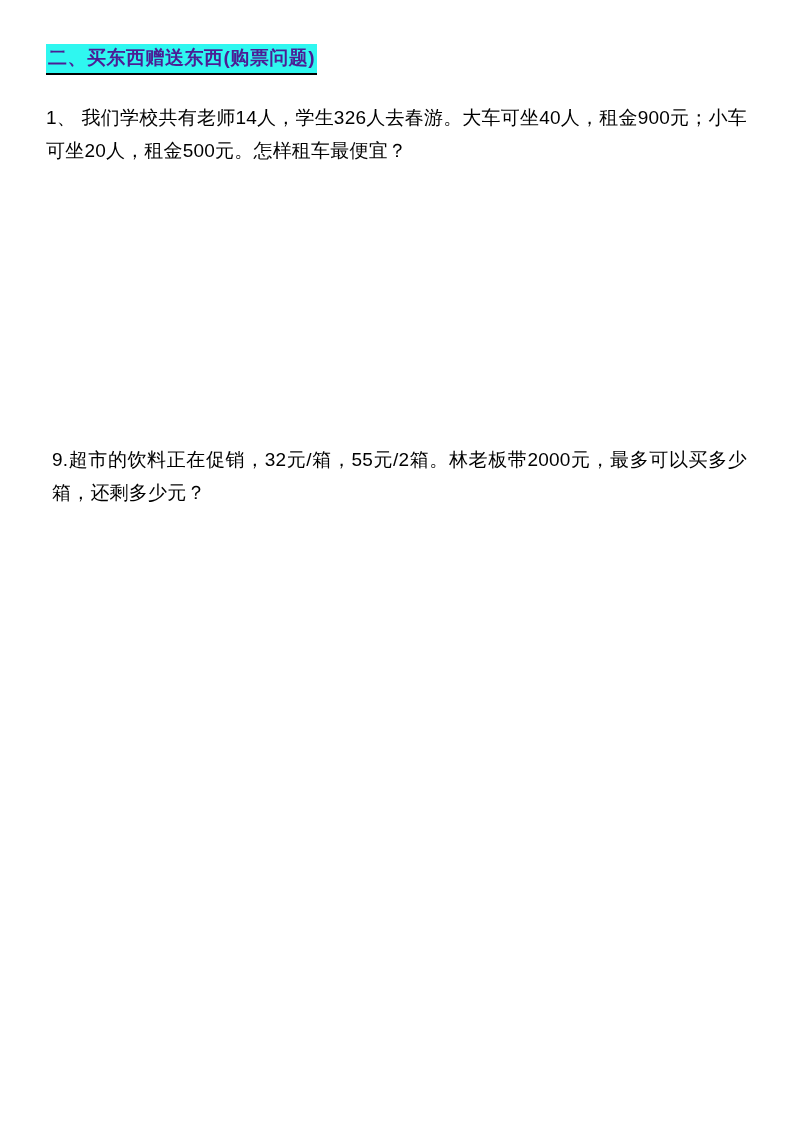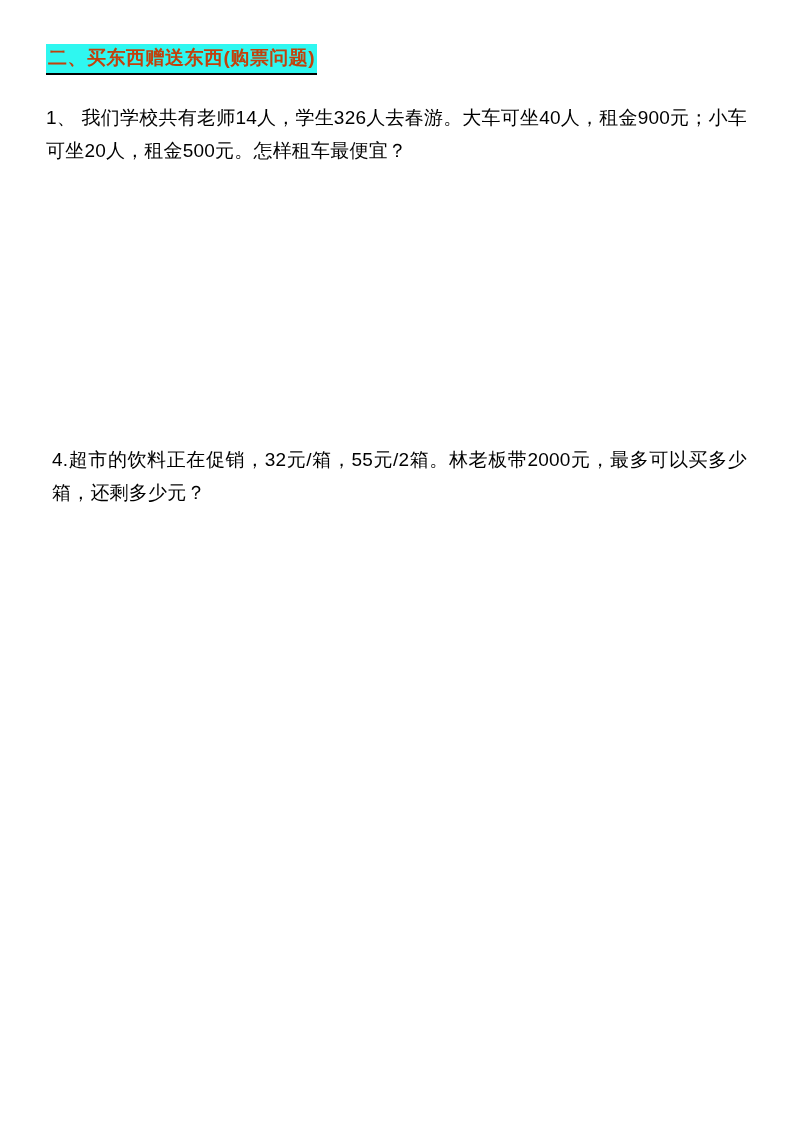--- a/index.html
+++ b/index.html
@@ -21,21 +21,21 @@
     box-sizing: border-box;
     padding: 44px 46px 0 46px;
     position: relative;
   }
   .section-heading {
     font-size: 19px;
     font-weight: bold;
     letter-spacing: 0.5px;
     display: inline-block;
     background: #2ff7f0;
-    color: #c2410c;
+    color: #4c1d95;
     padding: 1px 2px 2px 2px;
     border-bottom: 2px solid #000000;
     line-height: 1.35;
     margin: 0 0 14px 0;
   }
   .problem {
     font-size: 19px;
     line-height: 1.75;
     letter-spacing: 0.2px;
     color: #000000;
@@ -54,16 +54,16 @@
 <div class="page">
 
   <div class="section-heading">二、买东西赠送东西(购票问题)</div>
 
   <div class="problem problem-1">
     <p>1、 我们学校共有老师14人，学生326人去春游。大车可坐40人，租金900元；小车可坐20人，租金500元。怎样租车最便宜？</p>
   </div>
 
 
   <div class="problem problem-3">
-    <p>4.超市的饮料正在促销，32元/箱，55元/2箱。林老板带2000元，最多可以买多少箱，还剩多少元？</p>
+    <p>9.超市的饮料正在促销，32元/箱，55元/2箱。林老板带2000元，最多可以买多少箱，还剩多少元？</p>
   </div>
 
 </div>
 
 </body></html>

